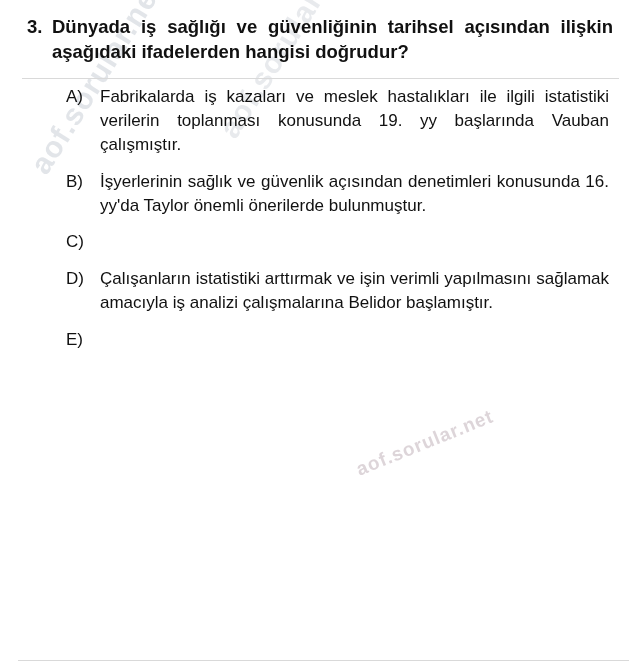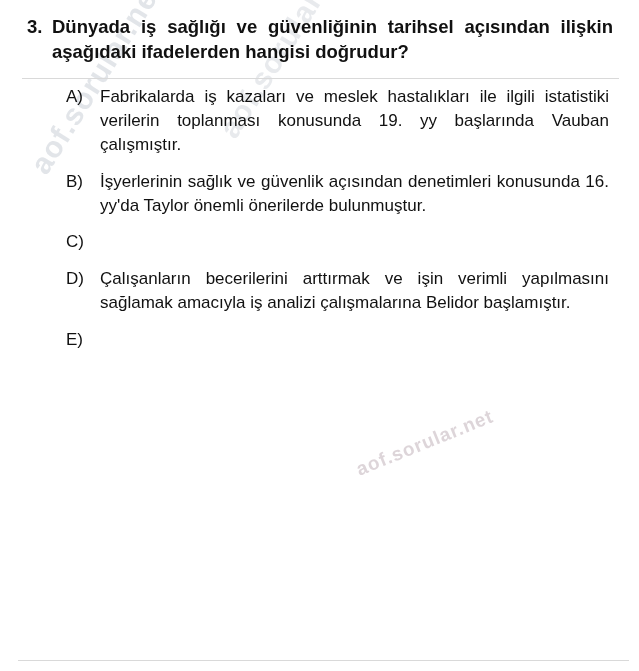--- a/index.html
+++ b/index.html
@@ -147,21 +147,21 @@
         <div class="opt-letter">B)</div>
         <div class="opt-text">İşyerlerinin sağlık ve güvenlik açısından denetimleri konusunda 16. yy'da Taylor önemli önerilerde bulunmuştur.</div>
       </div>
 
       <div class="option">
         <div class="opt-letter">C)</div>
       </div>
 
       <div class="option">
         <div class="opt-letter">D)</div>
-        <div class="opt-text">Çalışanların becerilerini arttırmak ve işin verimli yapılmasını sağlamak amacıyla iş analizi çalışmalarına Belidor başlamıştır.</div>
+        <div class="opt-text">Çalışanların istatistiki arttırmak ve işin verimli yapılmasını sağlamak amacıyla iş analizi çalışmalarına Belidor başlamıştır.</div>
       </div>
 
       <div class="option">
         <div class="opt-letter">E)</div>
       </div>
 
     </div>
   </div>
 
   <div class="bottom-rule"></div>

